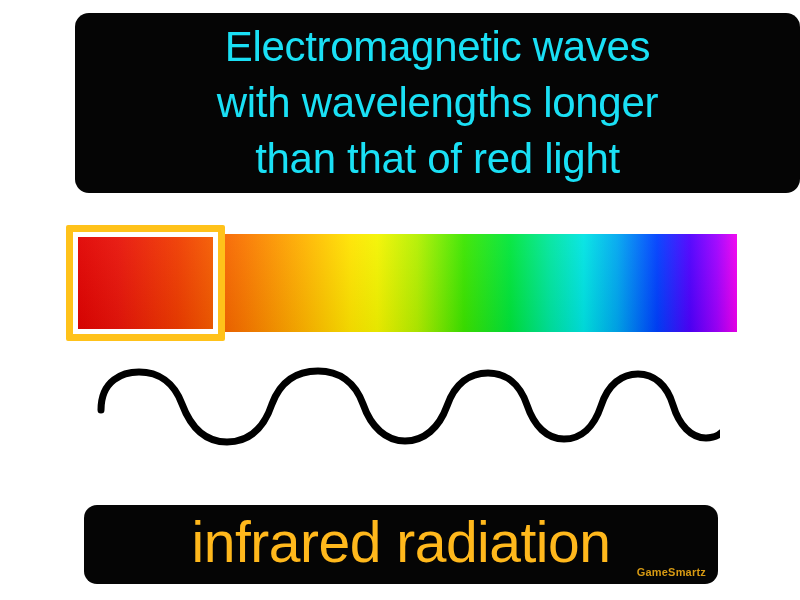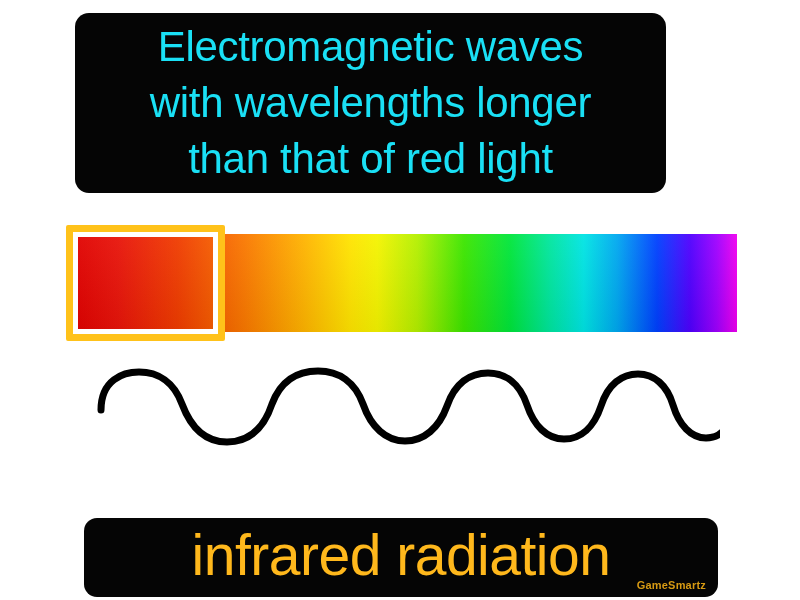--- a/index.html
+++ b/index.html
@@ -21,21 +21,21 @@
     position: absolute;
     inset: 0;
     background: #ffffff;
   }
 
   
   .definition-panel {
     position: absolute;
     left: 75px;
     top: 13px;
-    width: 591px;
+    width: 725px;
     height: 180px;
     background: #050505;
     border-radius: 14px;
     display: flex;
     align-items: center;
     justify-content: center;
   }
   .definition-text {
     color: #1ae0f5;
     font-family: "Liberation Sans", sans-serif;
@@ -113,21 +113,21 @@
     top: 362px;
     width: 630px;
     height: 104px;
   }
   .wave-wrap svg { display: block; width: 630px; height: 104px; }
 
   
   .term-panel {
     position: absolute;
     left: 84px;
-    top: 518px;
+    top: 505px;
     width: 634px;
     height: 79px;
     background: #050505;
     border-radius: 13px;
     display: flex;
     align-items: center;
     justify-content: center;
   }
   .term-text {
     color: #ffb81c;

